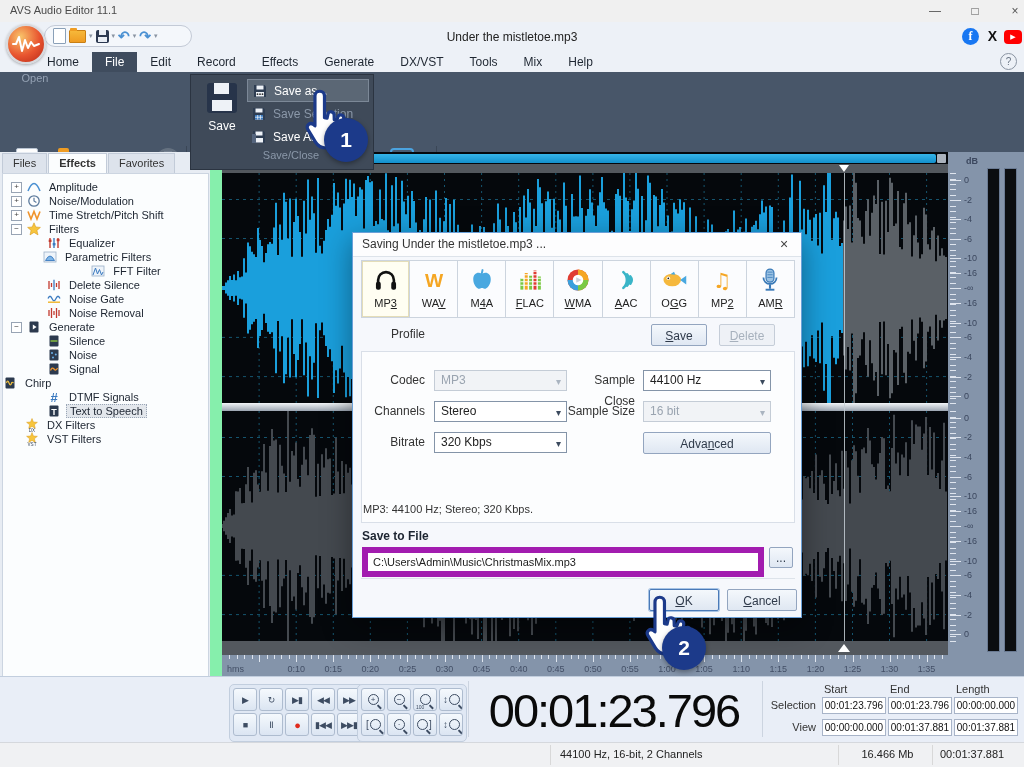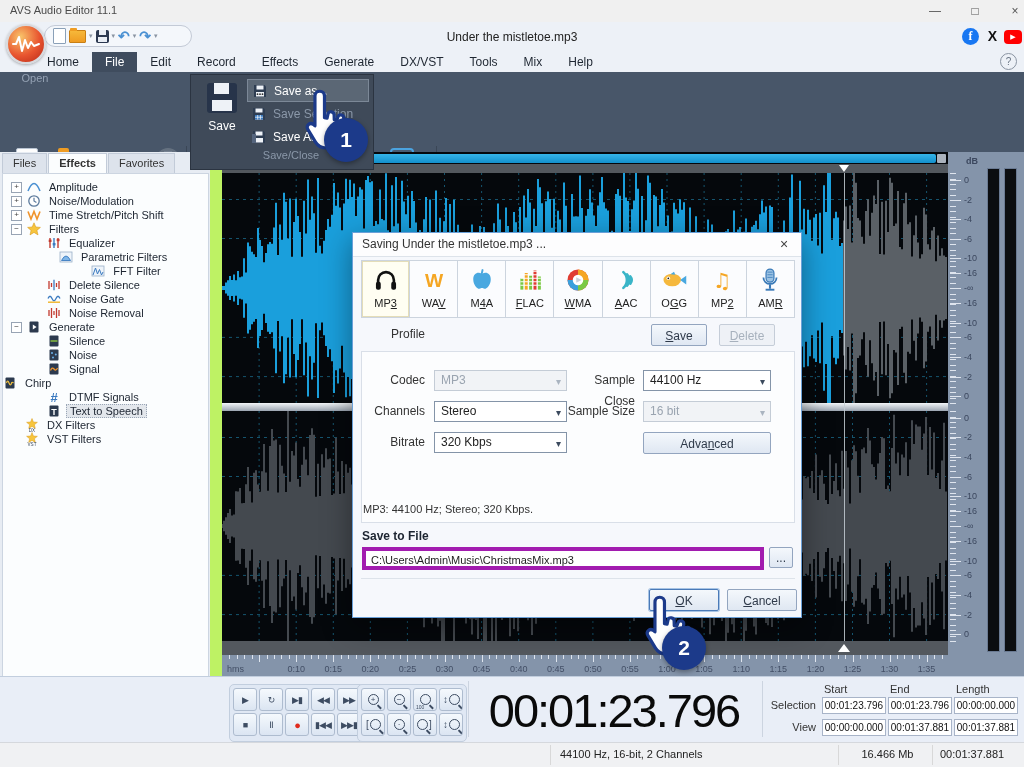--- a/index.html
+++ b/index.html
@@ -1,16 +1,16 @@
 <!DOCTYPE html>
 <html><head>
 <meta charset="utf-8">
 <style>
   html,body{margin:0;padding:0;background:#c9ced6;}
-  #app{position:relative;width:1024px;height:767px;overflow:hidden;background:#bef264;
+  #app{position:relative;width:1024px;height:767px;overflow:hidden;background:#86efac;
        font-family:"Liberation Sans",sans-serif;color:#222;-webkit-font-smoothing:antialiased;}
   .abs{position:absolute;}
   
   #titlebar{left:0;top:0;width:1024px;height:22px;background:#f0f0f0;}
   #appTitle{left:10px;top:4px;font-size:11px;color:#4a4a4a;}
   .winbtn{top:2px;width:30px;height:18px;text-align:center;font-size:12px;color:#555;line-height:18px;}
   
   #topbar{left:0;top:22px;width:1024px;height:30px;background:#edf1f7;}
   #tabrow{left:0;top:52px;width:1024px;height:20px;background:#edf1f7;}
   #logo{left:6px;top:24px;width:36px;height:36px;border-radius:50%;z-index:25;
@@ -126,21 +126,21 @@
   .combo::after{content:"▾";position:absolute;right:5px;top:1px;font-size:10px;color:#3c4a5e;}
   .combo.dis{background:#f1f3f6;color:#9aa4b0;border-color:#c4ccd6;}
   .combo.dis::after{color:#aab4c0;}
   .btn{position:absolute;height:22px;background:linear-gradient(#f4f8fc,#dfe7f2);border:1px solid #93a5bf;border-radius:2px;
        font-size:12px;color:#2f3a4a;text-align:center;line-height:21px;box-sizing:border-box;}
   .btn.disabled{color:#a7b1bd;border-color:#c5cdd8;background:#eef1f6;}
   .btn.default{border:1px solid #4a7ab8;box-shadow:0 0 0 1px #a8c4e4;}
   #grpBox{position:absolute;left:8px;top:118px;width:434px;height:172px;background:#fcfdfe;border:1px solid #d9dfe8;box-sizing:border-box;}
   #dlgSummary{position:absolute;left:10px;top:270px;font-size:11px;color:#333;}
   #saveToLbl{position:absolute;left:9px;top:296px;font-size:12px;font-weight:bold;color:#1c2430;}
-  #pathInput{position:absolute;left:9px;top:314px;width:402px;height:23px;background:#fff;border:4px solid #a21caf;
+  #pathInput{position:absolute;left:9px;top:314px;width:402px;height:30px;background:#fff;border:6px solid #a21caf;
              box-sizing:border-box;font-size:11px;line-height:19px;padding:0 5px;color:#222;}
   #browseBtn{left:416px;top:314px;width:24px;height:21px;line-height:18px;}
   #dlgSep1{position:absolute;left:8px;top:345px;width:434px;height:1px;background:#dde3ea;}
   #okBtn{left:296px;top:356px;width:70px;}
   #cancelBtn{left:374px;top:356px;width:70px;}
   
   #controls{left:0;top:676px;width:1024px;height:66px;background:#e9eef7;border-top:1px solid #c2cede;box-sizing:border-box;}
   .tgroup{position:absolute;top:7px;background:#e0e8f4;border:1px solid #c2cede;border-radius:5px;padding:3px;}
   .trrow{display:flex;gap:2px;margin-bottom:2px;}
   .tbtn{width:22px;height:21px;background:linear-gradient(#f5f9fd,#dbe5f2);border:1px solid #aebccf;border-radius:3px;
@@ -336,21 +336,21 @@
               <path d="M3 2 V12" stroke="#c23a2e" stroke-width="1.4"></path>
               <path d="M7 2 V12" stroke="#3a7ac0" stroke-width="1.4"></path>
               <path d="M11 2 V12" stroke="#c23a2e" stroke-width="1.4"></path>
               <rect x="1.7" y="3.6" width="2.8" height="2.4" fill="#c23a2e"></rect>
               <rect x="5.7" y="7" width="2.8" height="2.4" fill="#3a7ac0"></rect>
               <rect x="9.7" y="2.8" width="2.8" height="2.4" fill="#c23a2e"></rect>
             </svg>
           </span>
           <span class="tlabel">Equalizer</span>
         </div>
-        <div class="trow" style="padding-left: 56px;">
+        <div class="trow" style="padding-left: 40px;">
           <span class="ticon">
             <svg viewBox="0 0 14 14">
               <rect x="1" y="2" width="12" height="10" fill="#eef4fa" stroke="#9ab0c8" stroke-width=".8"></rect>
               <path d="M2.5 10.5 Q7 1.5 11.5 10.5 Z" fill="#7fb6e8" stroke="#3a7ac0" stroke-width=".9"></path>
             </svg>
           </span>
           <span class="tlabel">Parametric Filters</span>
         </div>
         <div class="trow" style="padding-left: 44px; justify-content: center;">
           <span class="ticon">

